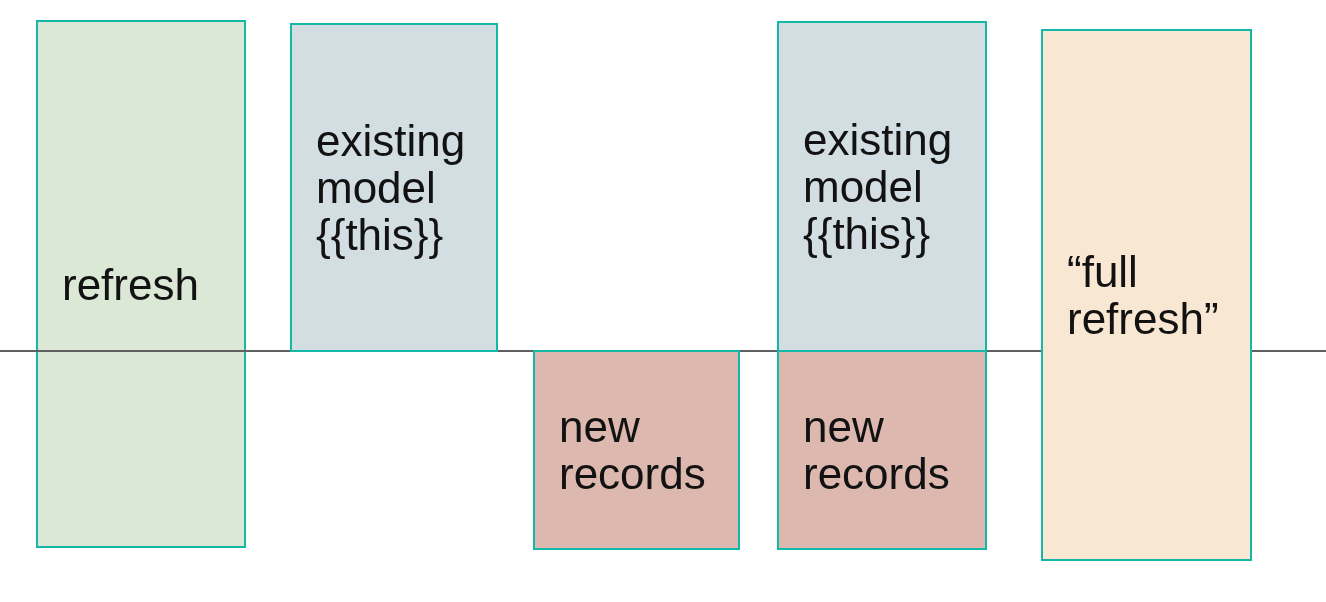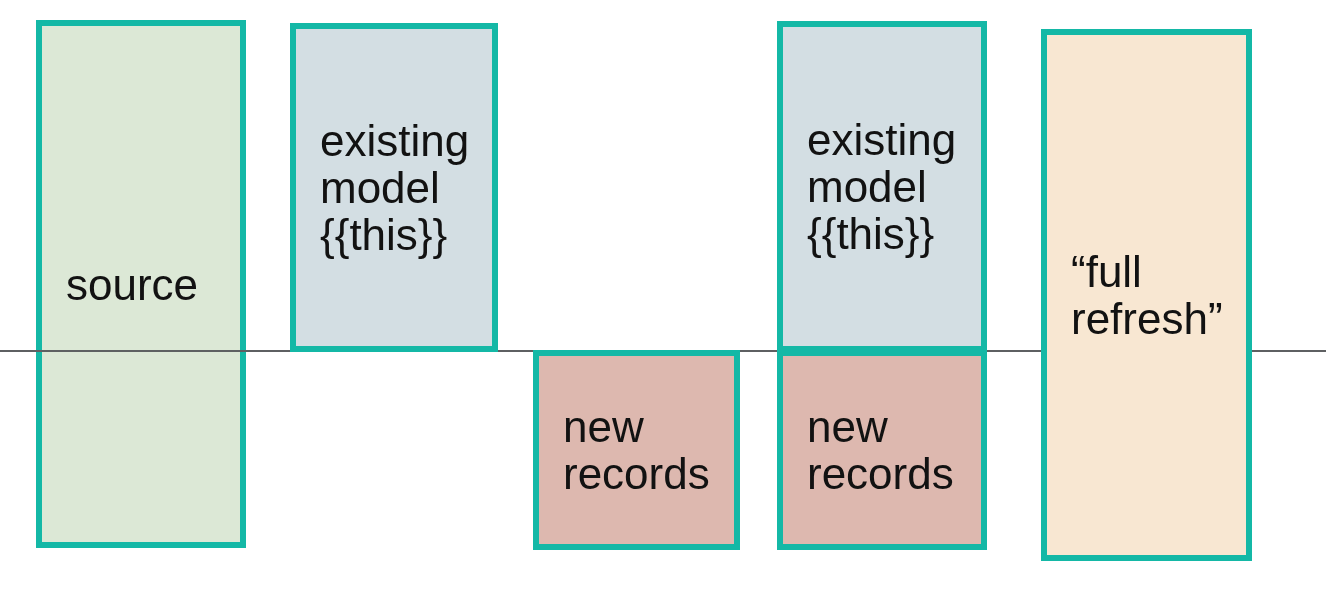--- a/index.html
+++ b/index.html
@@ -20,21 +20,21 @@
     left: 0;
     top: 350px;
     width: 1326px;
     height: 2px;
     background: #5e6062;
     z-index: 1;
   }
   .box {
     position: absolute;
     box-sizing: border-box;
-    border: 6px solid #14b8a6;
+    border: 2px solid #14b8a6;
     display: flex;
     align-items: center;
     padding-left: 24px;
     padding-right: 6px;
     font-size: 44px;
     line-height: 47px;
     color: #121212;
     white-space: pre-line;
     z-index: 2;
   }
@@ -67,21 +67,21 @@
   }
 </style>
 </head>
 <body>
 
 <div class="canvas">
 
   <div class="baseline"></div>
 
   <div class="box" id="box-source" style="background: rgb(220, 232, 214);">
-    <span class="box-label">source</span>
+    <span class="box-label">refresh</span>
   </div>
 
   <div class="box" id="box-existing-model-1" style="background: rgb(211, 222, 227);">
     <span class="box-label">existing
 model
 {{this}}</span>
   </div>
 
   <div class="box" id="box-new-records-1" style="background: rgb(221, 184, 175);">
     <span class="box-label">new

